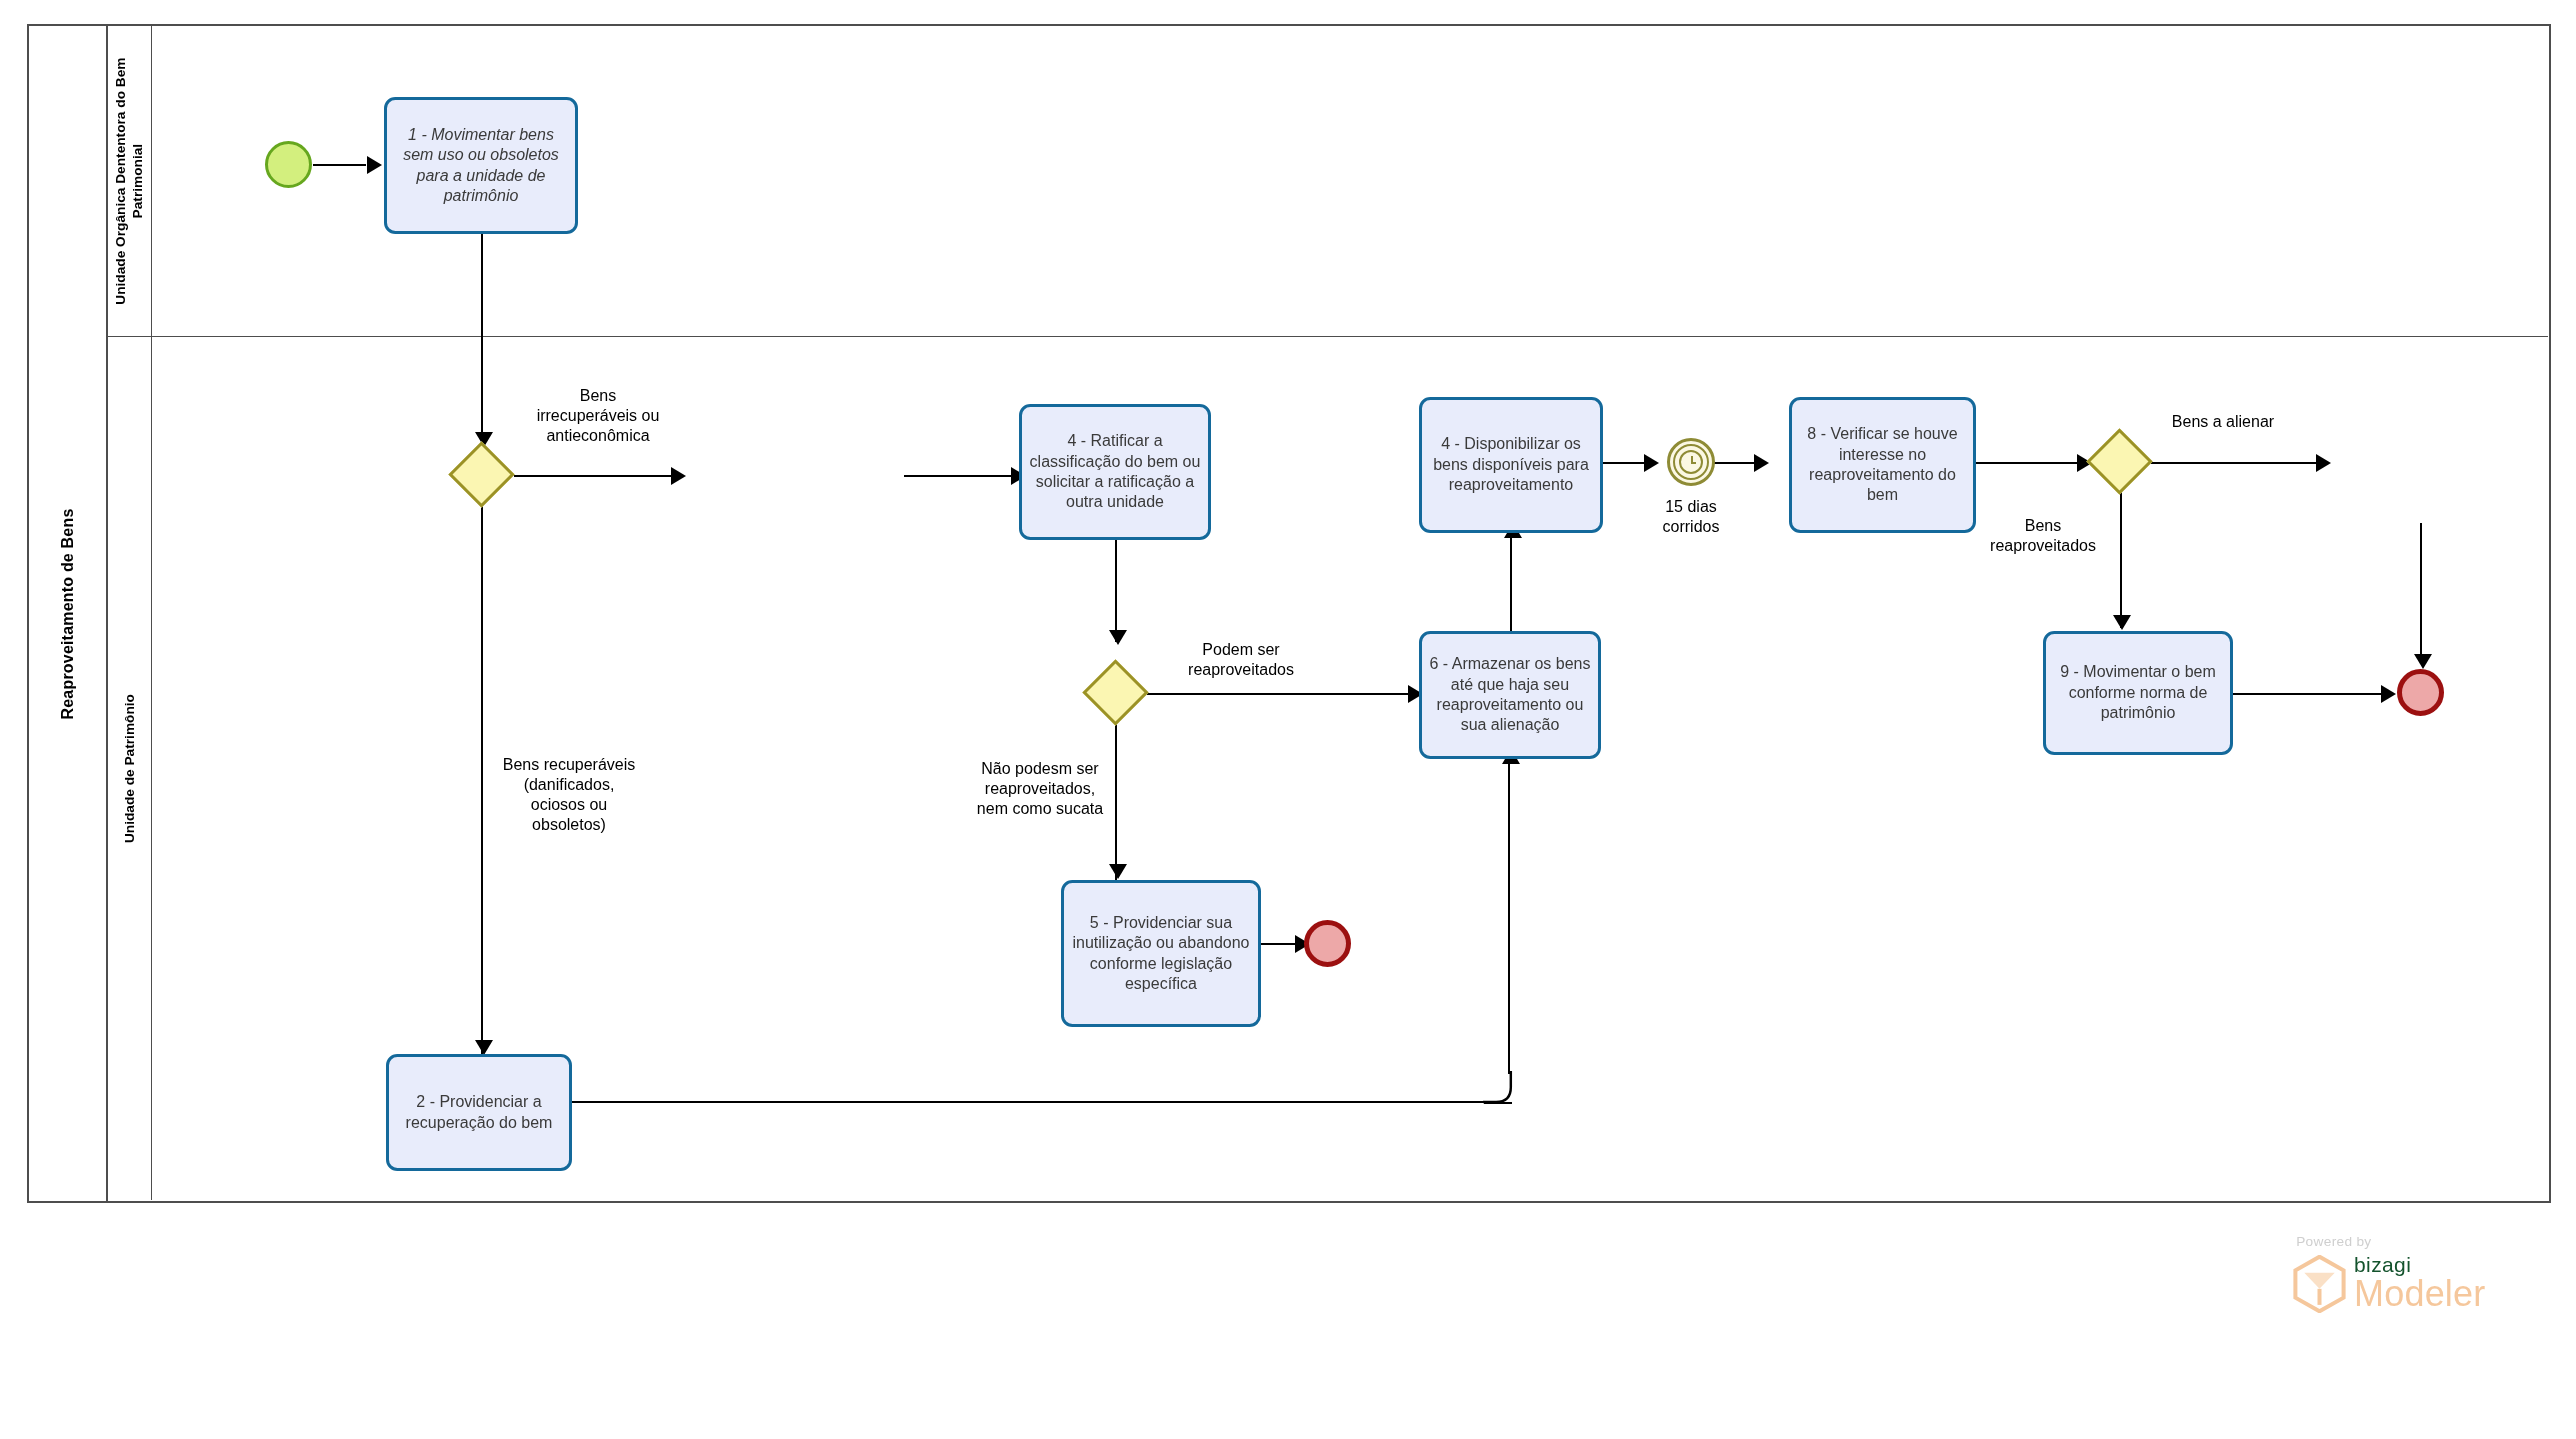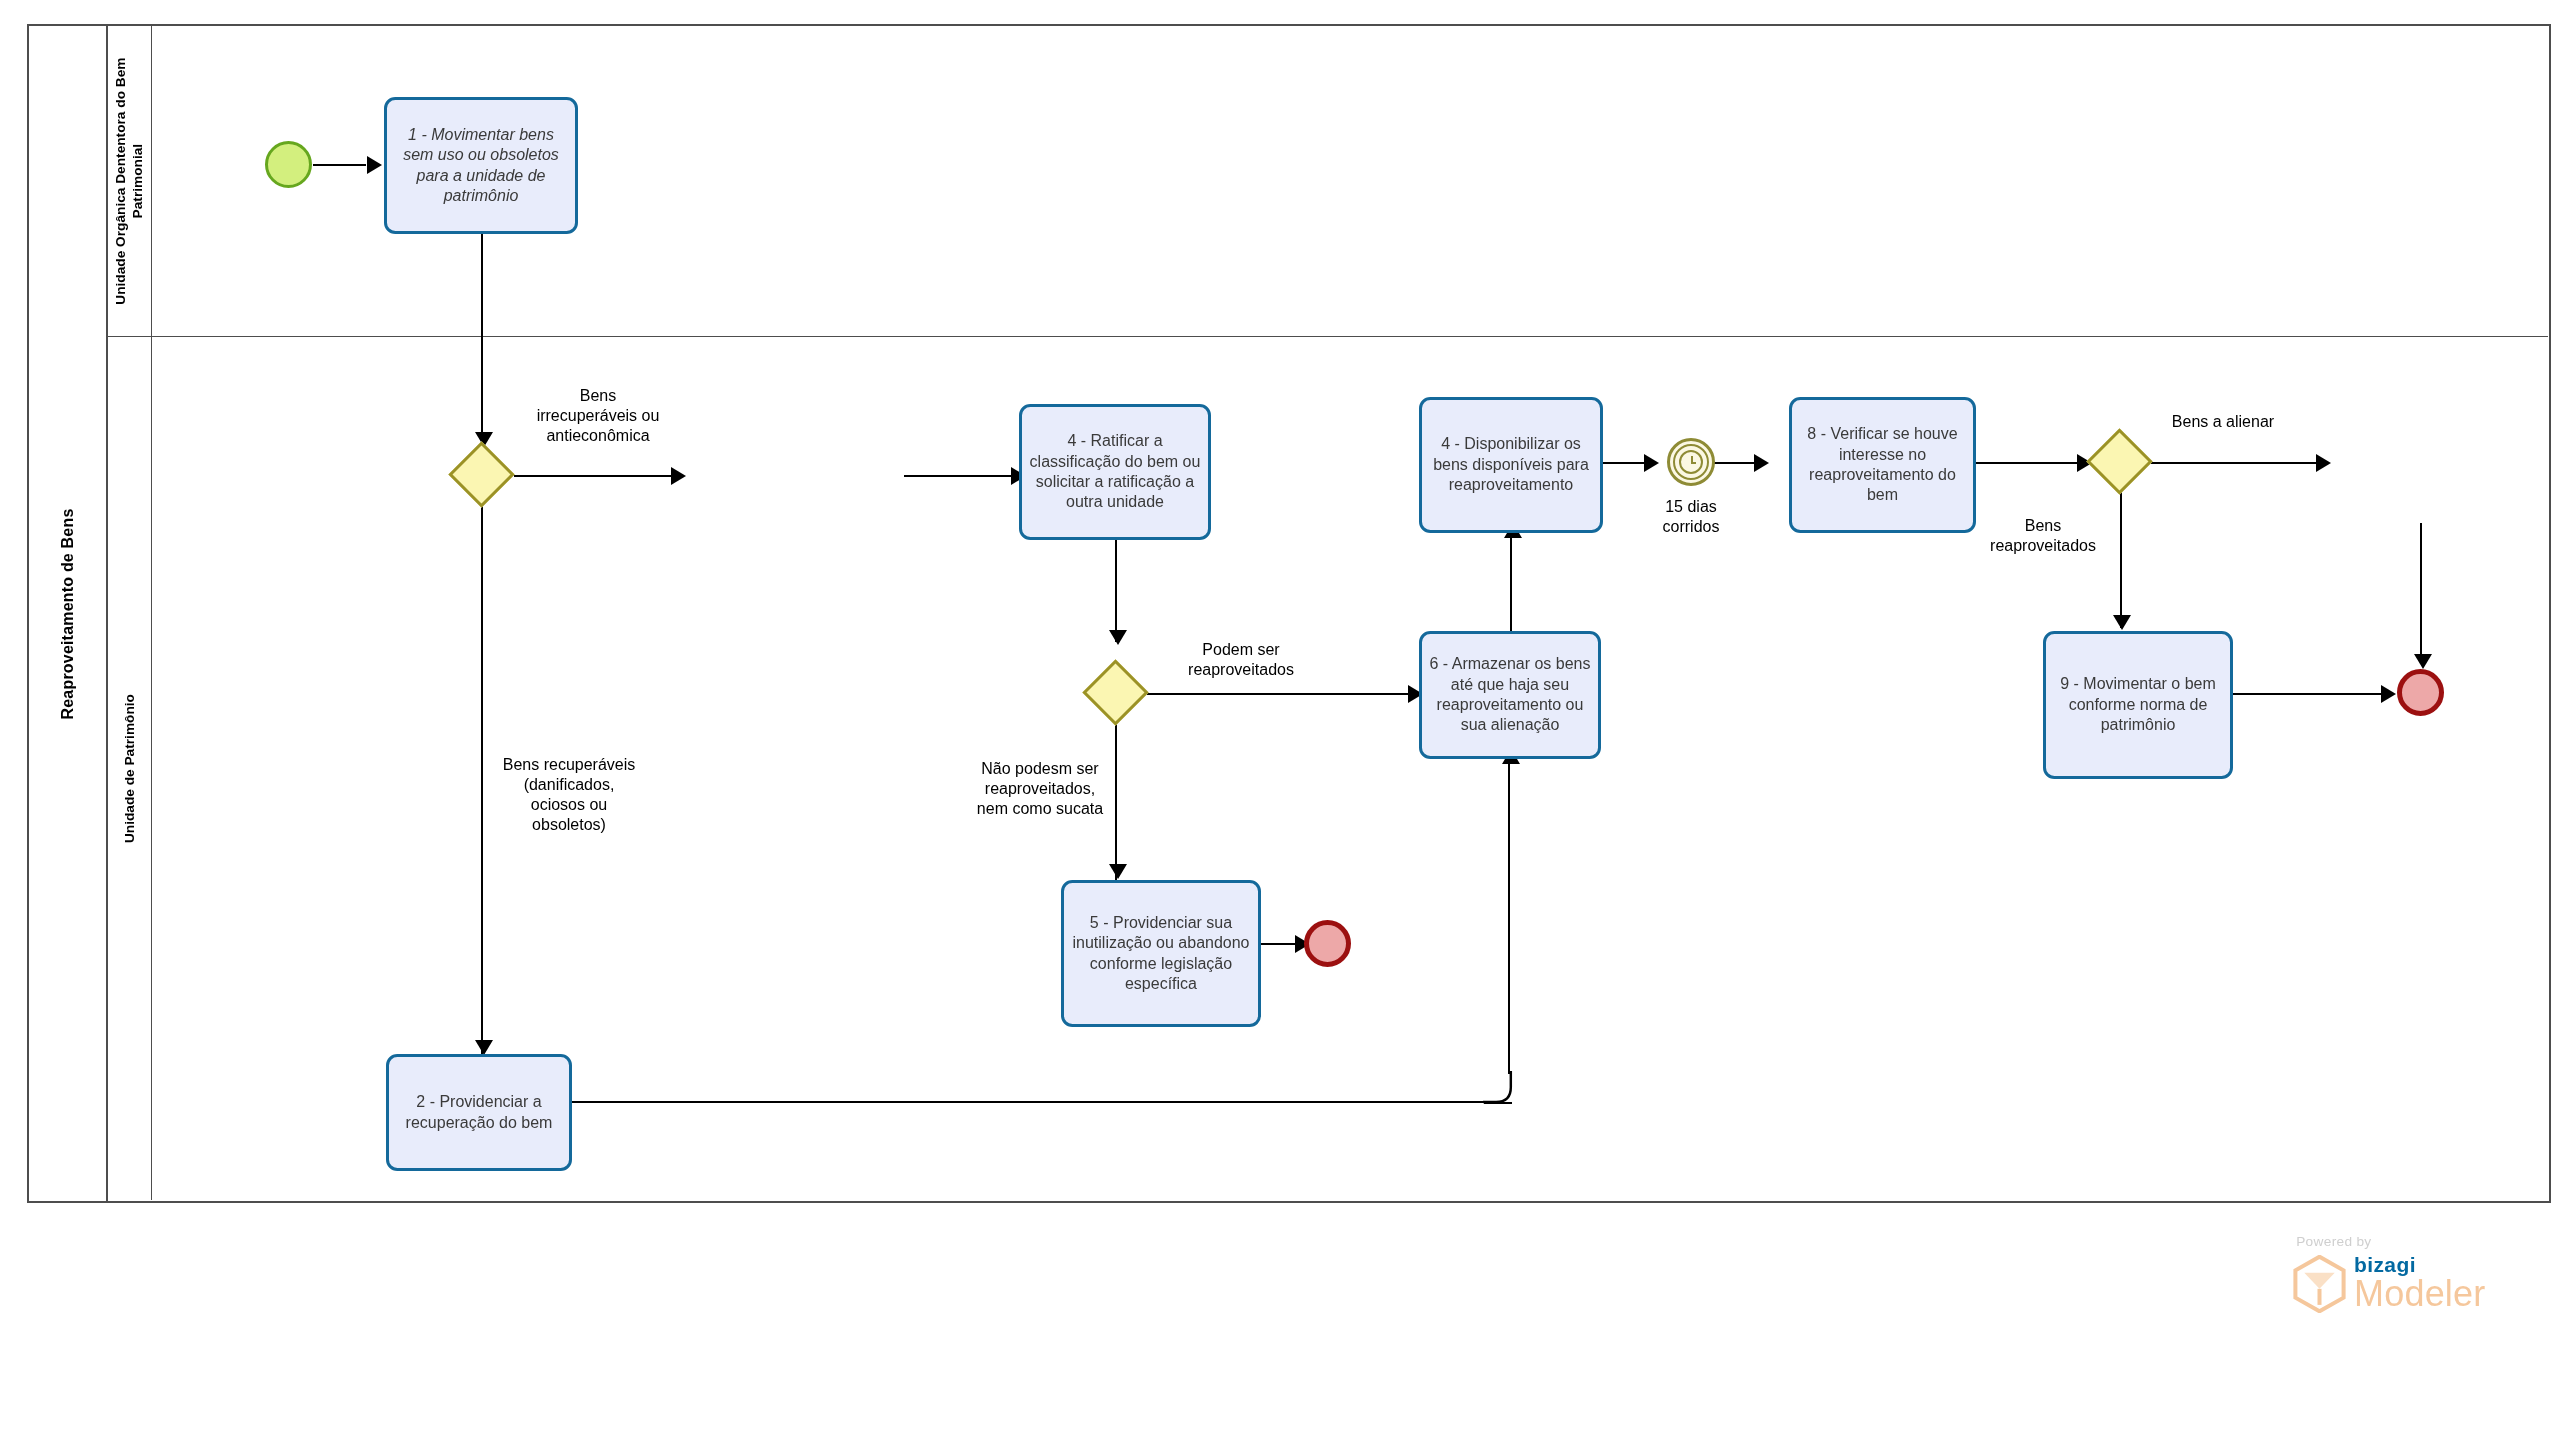--- a/index.html
+++ b/index.html
@@ -165,21 +165,21 @@
     user-select:none;
   }
   .watermark .pb{
     font-size:13.7px;color:#cfcfcf;letter-spacing:0.3px;margin-left:3.2px;
   }
   .watermark .row{display:flex;align-items:flex-end;margin-top:4.8px;}
   .watermark .hex{
     width:53px;height:58px;margin-right:8px;flex:0 0 auto;
   }
   .watermark .txt .bz{
-    font-size:21px;color:#0369a1;letter-spacing:0.4px;line-height:1;font-weight:bold;
+    font-size:21px;color:#14532d;letter-spacing:0.4px;line-height:1;
   }
   .watermark .txt .md{
     font-size:36px;color:#f5c79c;line-height:1.05;letter-spacing:0.2px;
   }
 </style>
 </head>
 <body>
 
 <div id="canvas">
 
@@ -288,21 +288,21 @@
   <div class="task" style="left:1019px;top:404px;width:192px;height:136px;">4 - Ratificar a classificação do bem ou solicitar a ratificação a outra unidade</div>
 
   <div class="task" style="left:1061px;top:880px;width:200px;height:147px;">5 - Providenciar sua inutilização ou abandono conforme legislação específica</div>
 
   <div class="task" style="left:1419px;top:631px;width:182px;height:128px;">6 - Armazenar os bens até que haja seu reaproveitamento ou sua alienação</div>
 
   <div class="task" style="left:1419px;top:397px;width:184px;height:136px;">4 - Disponibilizar os bens disponíveis para reaproveitamento</div>
 
   <div class="task" style="left:1789px;top:397px;width:187px;height:136px;">8 - Verificar se houve interesse no reaproveitamento do bem</div>
 
-  <div class="task" style="left:2043px;top:631px;width:190px;height:148px;">9 - Movimentar o bem conforme norma de patrimônio</div>
+  <div class="task" style="left:2043px;top:631px;width:190px;height:124px;">9 - Movimentar o bem conforme norma de patrimônio</div>
 
 
   <div class="flow-label" style="left:517px;top:386px;width:162px;">Bens
 irrecuperáveis ou
 antieconômica</div>
 
   <div class="flow-label" style="left:488px;top:755px;width:162px;">Bens recuperáveis
 (danificados,
 ociosos ou
 obsoletos)</div>

